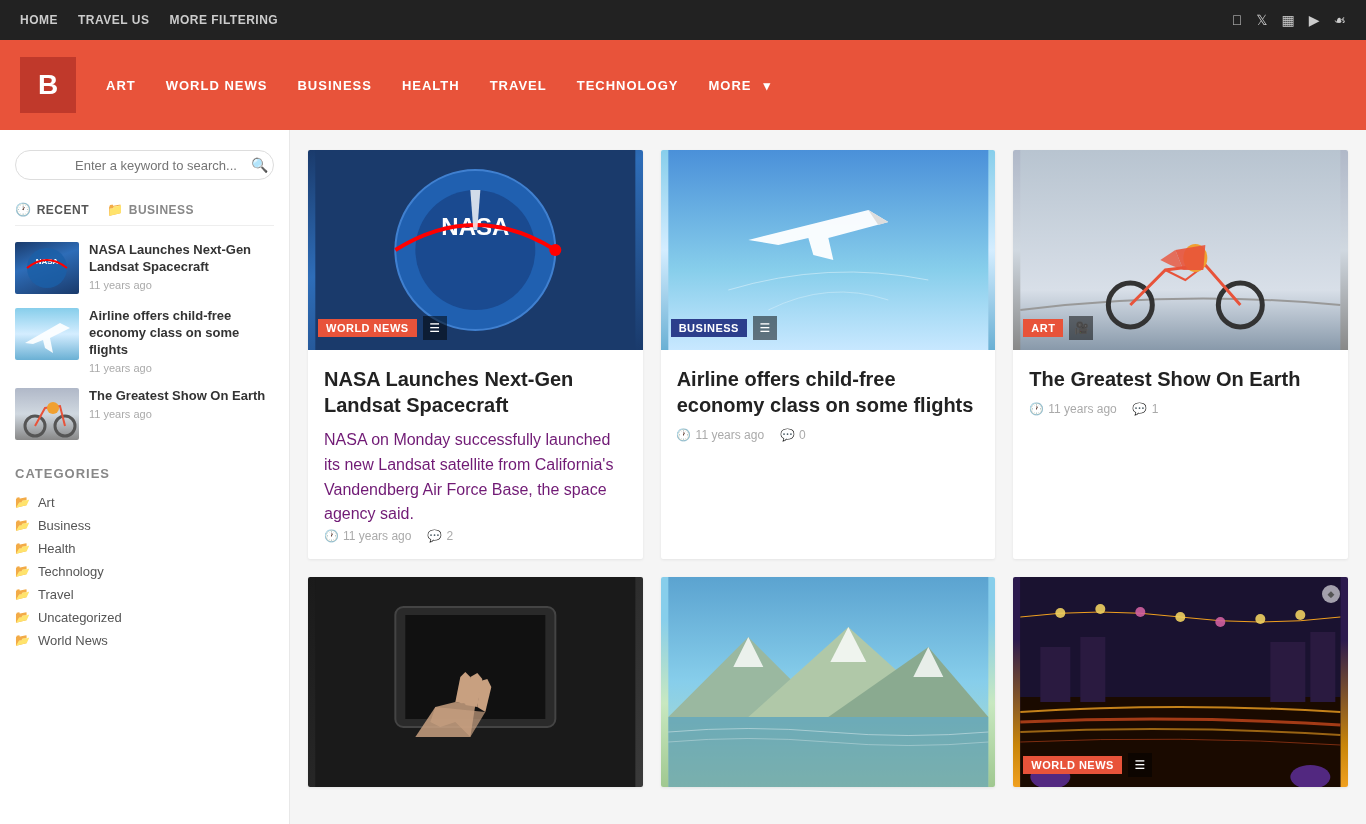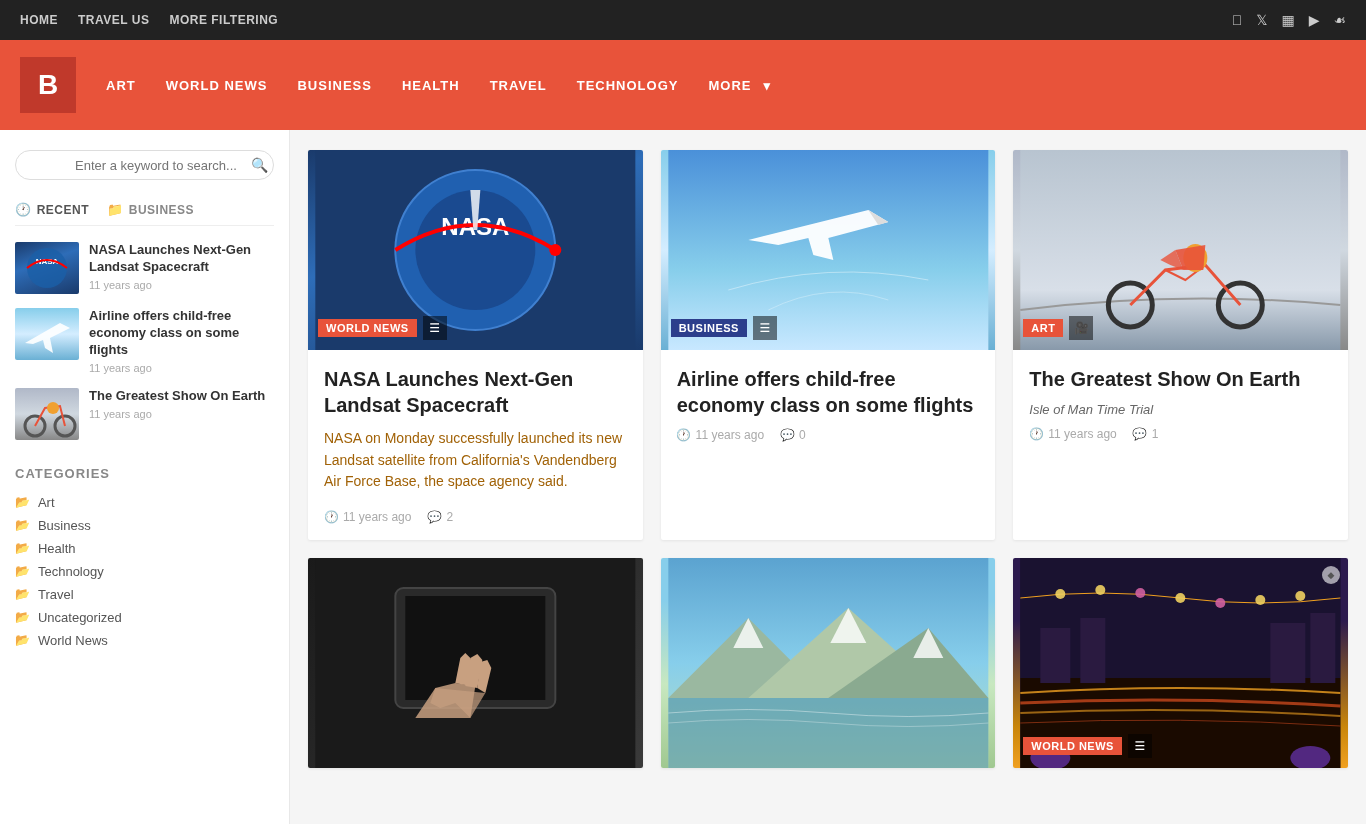--- a/index.html
+++ b/index.html
@@ -215,21 +215,21 @@
       line-height: 1.3;
       margin-bottom: 10px;
     }
     .card-title a { color: #222; text-decoration: none; }
     .card-subtitle {
       font-size: 13px;
       color: #666;
       margin-bottom: 10px;
       font-style: italic;
     }
-    .card-excerpt { font-size: 14px; color: #a16207; line-height: 1.55; margin-bottom: 17px; }
+    .card-excerpt { font-size: 16px; color: #701a75; line-height: 1.55; margin-bottom: 2px; }
     .card-meta {
       display: flex;
       gap: 16px;
       align-items: center;
       font-size: 12px;
       color: #aaa;
     }
     .meta-item { display: flex; align-items: center; gap: 4px; }
 
     
@@ -506,21 +506,20 @@
           </svg>
           <div class="card-tags">
             <span class="tag-badge art">ART</span>
             <span class="tag-icon">🎥</span>
           </div>
         </div>
         <div class="card-body">
           <div class="card-title">
             <a>The Greatest Show On Earth</a>
           </div>
-          <div class="card-subtitle">Isle of Man Time Trial</div>
           <div class="card-meta">
             <span class="meta-item">
               <span>🕐</span>
               <span>11 years ago</span>
             </span>
             <span class="meta-item">
               <span>💬</span>
               <span>1</span>
             </span>
           </div>

